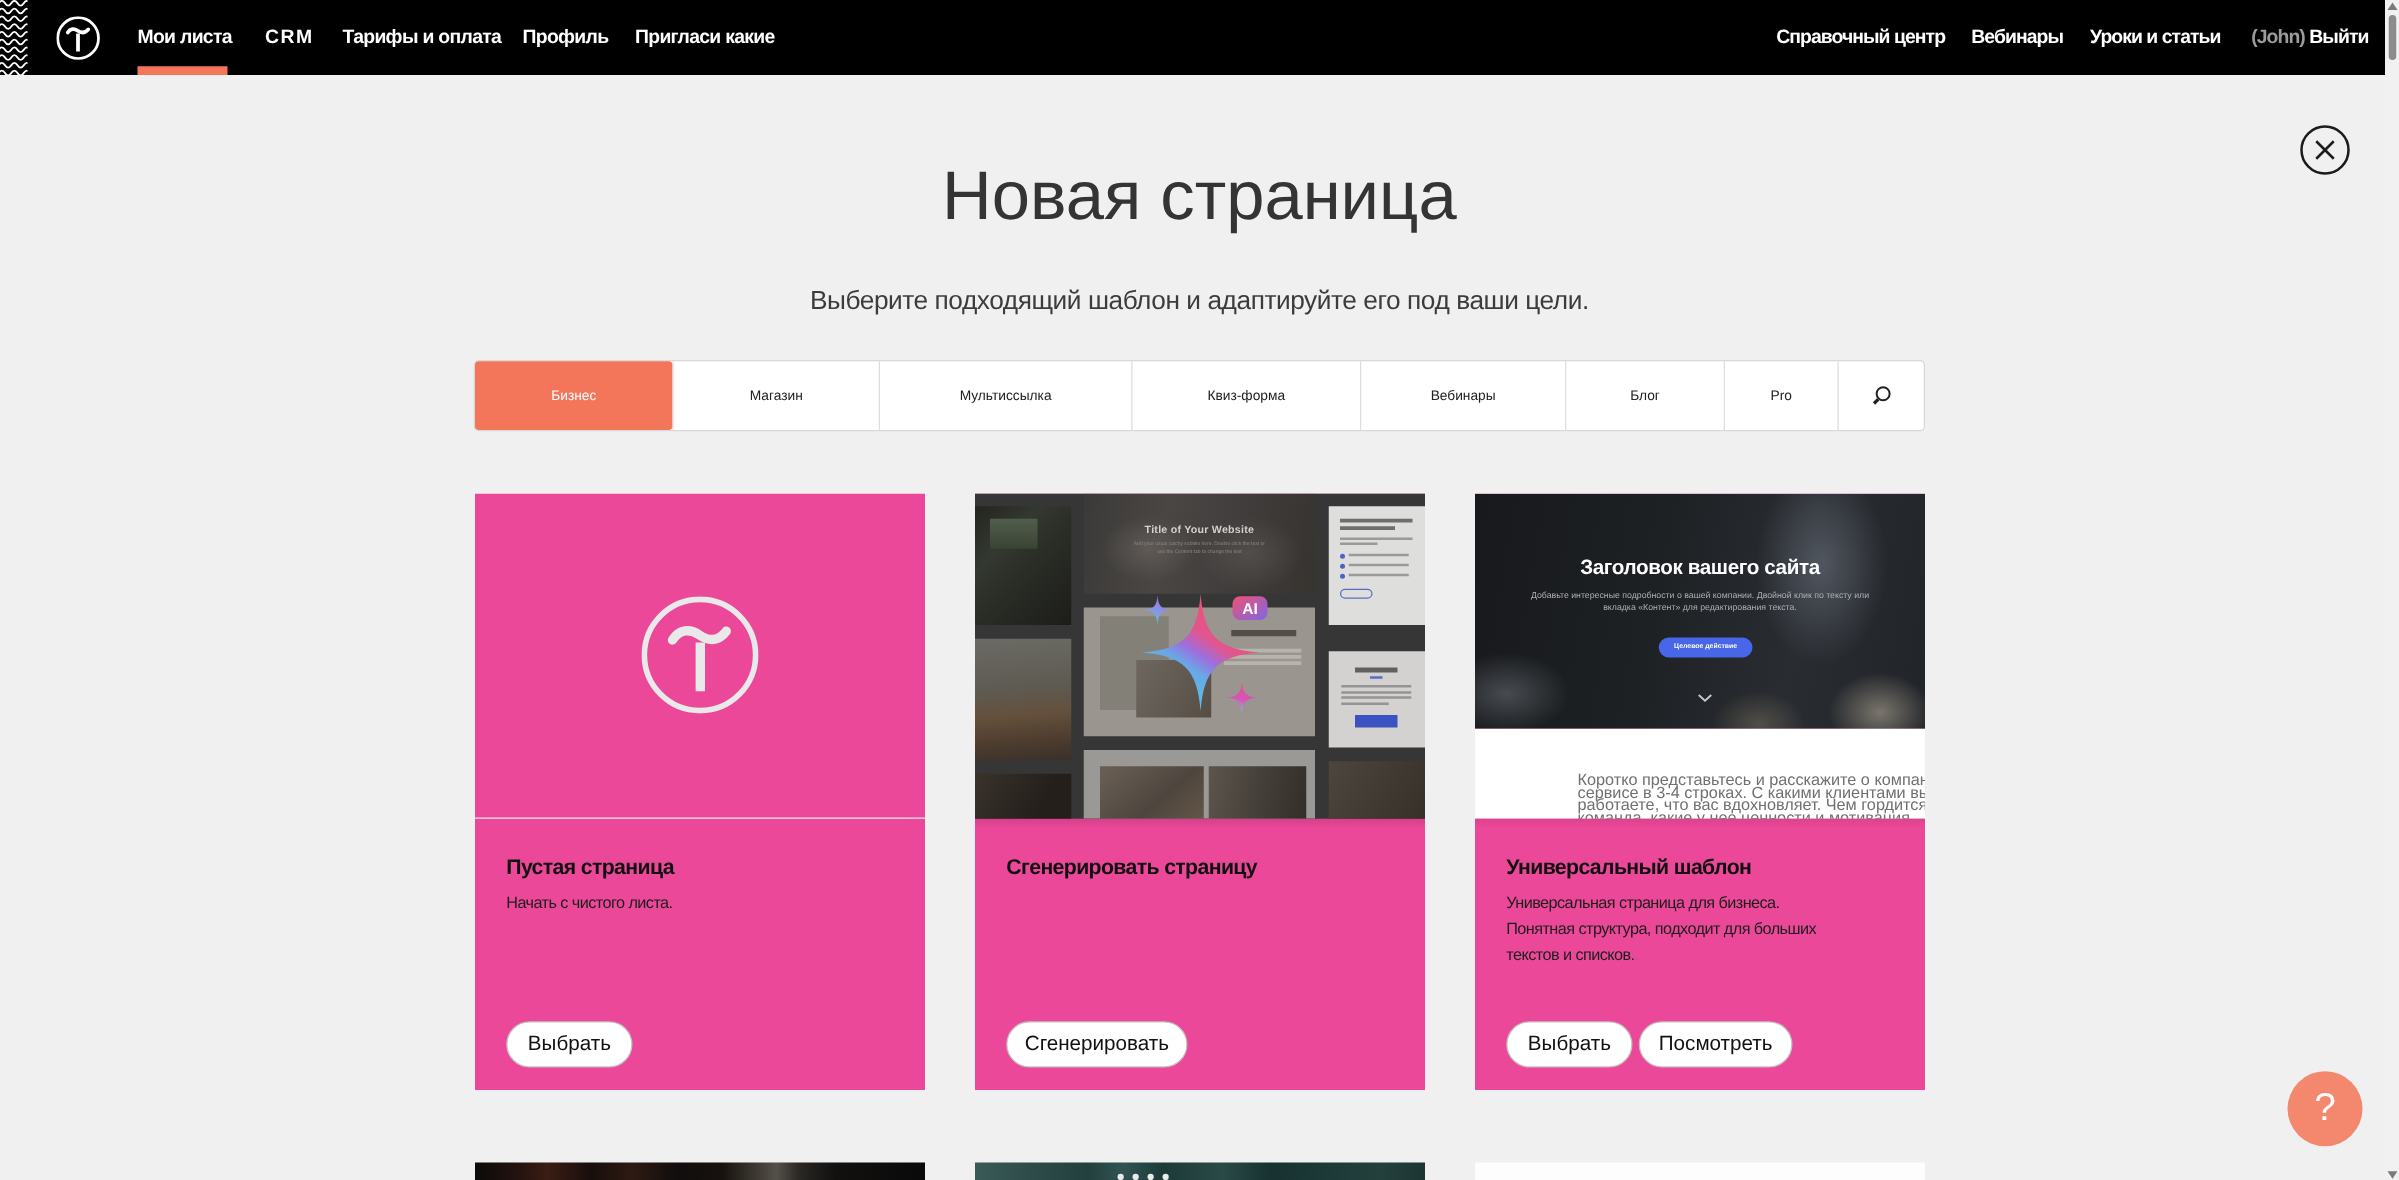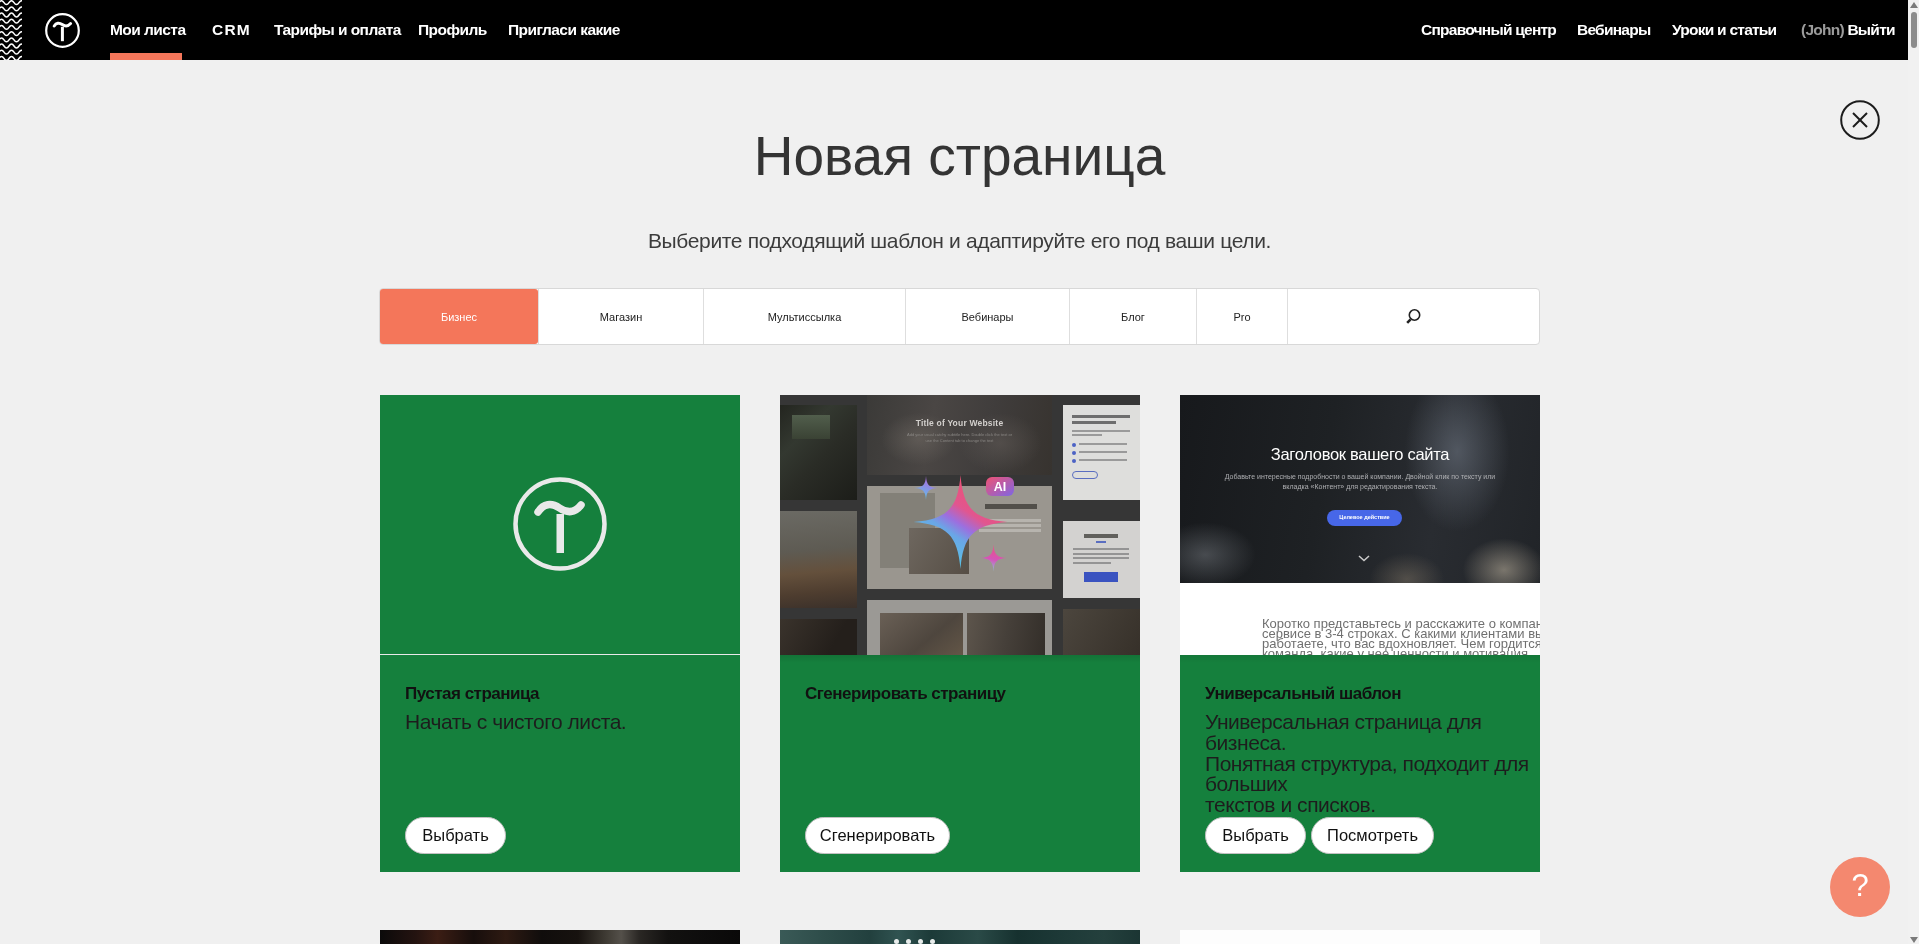--- a/index.html
+++ b/index.html
@@ -7,24 +7,24 @@
 #nav{left:0;top:0;width:1908px;height:60px;background:#000}
 .nvl{top:0;height:60px;line-height:60px;color:#fff;font-size:15.5px;font-weight:bold;letter-spacing:-0.55px;white-space:nowrap}
 .nvg{color:#9b9b9b}
 #under{left:110px;top:53px;width:72px;height:7px;background:#f4765a}
 #h1{left:0;top:124px;width:1919px;text-align:center;font-size:55px;color:#343434;letter-spacing:0px;font-weight:400}
 #sub{left:0;top:229px;width:1919px;text-align:center;font-size:21px;color:#3c3c3c;letter-spacing:-0.35px}
 #tabs{left:379px;top:288px;width:1161px;height:57px;background:#fff;border:1px solid #d8d8d8;border-radius:4px;box-sizing:border-box;display:flex}
 .tab{height:100%;display:flex;align-items:center;justify-content:center;font-size:11px;color:#222;border-left:1px solid #dedede;box-sizing:border-box}
 .tab:first-child{border-left:none}
 #tabact{background:#f4765a;color:#fff;border-radius:3px;border-left:none}
-.card{background:#15803d;width:360px}
+.card{background:#ec4899;width:360px}
 .cimg{left:0;top:0;width:360px;height:260px;overflow:hidden}
 .ctit{left:25px;top:289px;font-size:17px;font-weight:bold;color:#111;letter-spacing:-0.5px}
-.cdesc{left:25px;top:317px;font-size:21px;color:#1d1d1d;line-height:20.8px;letter-spacing:-0.45px}
+.cdesc{left:25px;top:317px;font-size:13px;color:#1d1d1d;line-height:20.8px;letter-spacing:-0.45px}
 .btn{height:37px;line-height:35px;border:1px solid #c2c2c2;border-radius:19px;background:#fff;font-size:16.5px;color:#111;text-align:center;box-sizing:border-box;top:422px}
 #close{left:1840px;top:100px;width:40px;height:40px}
 #help{left:1830px;top:857px;width:60px;height:60px;border-radius:50%;background:#f4886f;color:#fff;text-align:center;font-size:31px;line-height:58px;font-weight:400}
 #sbar{left:1908px;top:0;width:11px;height:944px;background:#f1f1f1}
 #sthumb{left:1911px;top:12px;width:6px;height:36px;border-radius:3px;background:#8c8c8c}
 .tri-u{left:1910px;top:2px;width:0;height:0;border-left:4.5px solid transparent;border-right:4.5px solid transparent;border-bottom:6px solid #7a7a7a}
 .tri-d{left:1910px;top:937px;width:0;height:0;border-left:4.5px solid transparent;border-right:4.5px solid transparent;border-top:6px solid #7a7a7a}
 </style></head>
 <body>
 <div id="nav" class="a"></div>
@@ -54,20 +54,21 @@
 <div class="a nvl" style="left:1577px;letter-spacing:-0.75px">Вебинары</div>
 <div class="a nvl" style="left:1672px;letter-spacing:-0.75px">Уроки и статьи</div>
 <div class="a nvl" style="left:1801px;letter-spacing:-0.75px"><span class="nvg">(John)</span> Выйти</div>
 <div class="a" id="under"></div>
 <div class="a" id="h1">Новая страница</div>
 <div class="a" id="sub">Выберите подходящий шаблон и адаптируйте его под ваши цели.</div>
 <div class="a" id="tabs">
  <div class="tab" id="tabact" style="width:158px">Бизнес</div>
  <div class="tab" style="width:165px">Магазин</div>
  <div class="tab" style="width:202px">Мультиссылка</div>
+ <div class="tab" style="width:183px">Квиз-форма</div>
  <div class="tab" style="width:164px">Вебинары</div>
  <div class="tab" style="width:127px">Блог</div>
  <div class="tab" style="width:91px">Pro</div>
  <div class="tab" style="flex:1">
   <svg width="17" height="17" viewBox="0 0 17 17">
         <circle cx="9.5" cy="7" r="5.2" fill="none" stroke="#222" stroke-width="1.6"></circle>
         <line x1="5.6" y1="11.4" x2="2.2" y2="14.8" stroke="#222" stroke-width="2.6"></line>
       </svg>
  </div>
 </div>
@@ -171,21 +172,21 @@
 </div>
 
 <div class="a card" style="left:1180px;top:395px;height:477px">
  <div class="a cimg">
   <div class="a" style="left:0;top:0;width:360px;height:188px;background:
     radial-gradient(75px 115px at 77% 30%, rgba(108,116,128,0.6), rgba(108,116,128,0) 70%),
     radial-gradient(55px 42px at 90% 93%, rgba(180,170,152,0.6), rgba(180,170,152,0) 75%),
     radial-gradient(50px 35px at 63% 98%, rgba(145,132,112,0.4), rgba(145,132,112,0) 75%),
     radial-gradient(70px 45px at 7% 85%, rgba(128,133,139,0.45), rgba(128,133,139,0) 72%),
     linear-gradient(100deg,#17191c 0%,#1e2124 40%,#292c31 70%,#212428 100%)">
-   <div class="a" style="left:0;top:50px;width:360px;text-align:center;color:#fff;font-size:16.5px;font-weight:normal;letter-spacing:-0.3px">Заголовок вашего сайта</div>
+   <div class="a" style="left:0;top:50px;width:360px;text-align:center;color:#fff;font-size:16.5px;font-weight:bold;letter-spacing:-0.3px">Заголовок вашего сайта</div>
    <div class="a" style="left:0;top:77px;width:360px;text-align:center;color:#aeafb2;font-size:7px;line-height:10.4px">Добавьте интересные подробности о вашей компании. Двойной клик по тексту или<br>вкладка «Контент» для редактирования текста.</div>
    <div class="a" style="left:147px;top:115px;width:75px;height:15.5px;border-radius:8px;background:#4767e8;color:#fff;font-size:5.5px;font-weight:bold;text-align:center;line-height:15.5px">Целевое действие</div>
    <svg class="a" style="left:178px;top:160px" width="12" height="7" viewBox="0 0 12 7">
           <path d="M1 1 L6 5.5 L11 1" fill="none" stroke="#cacaca" stroke-width="1.5"></path>
         </svg>
   </div>
   <div class="a" style="left:0;top:188px;width:360px;height:72px;background:#fff">
    <div class="a" style="left:82px;top:36px;color:#707070;font-size:13px;line-height:9.9px;white-space:nowrap">Коротко представьтесь и расскажите о компании или<br>сервисе в 3-4 строках. С какими клиентами вы<br>работаете, что вас вдохновляет. Чем гордится ваша<br>команда, какие у нее ценности и мотивация</div>
   </div>
  </div>

